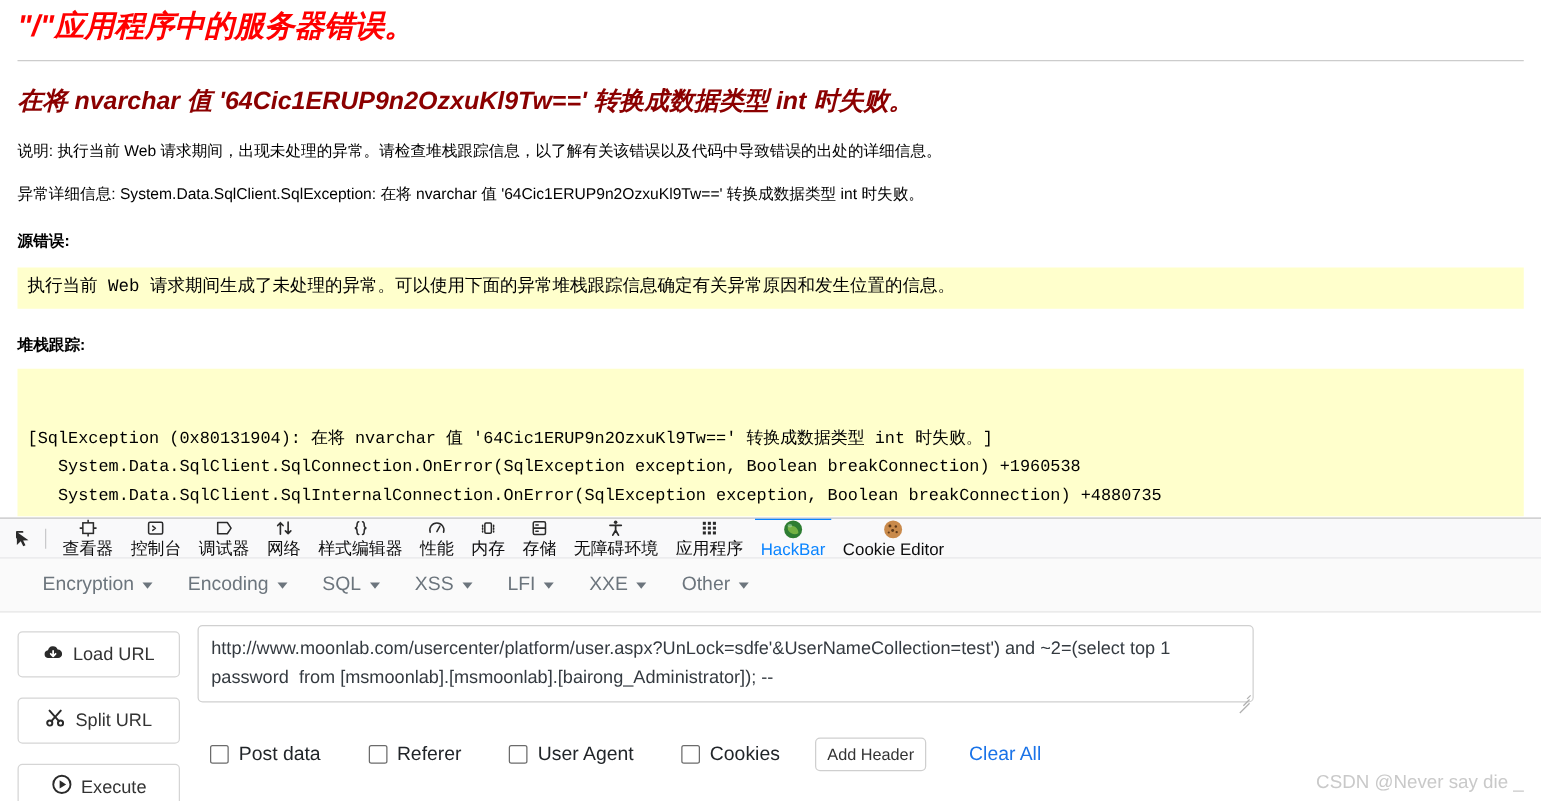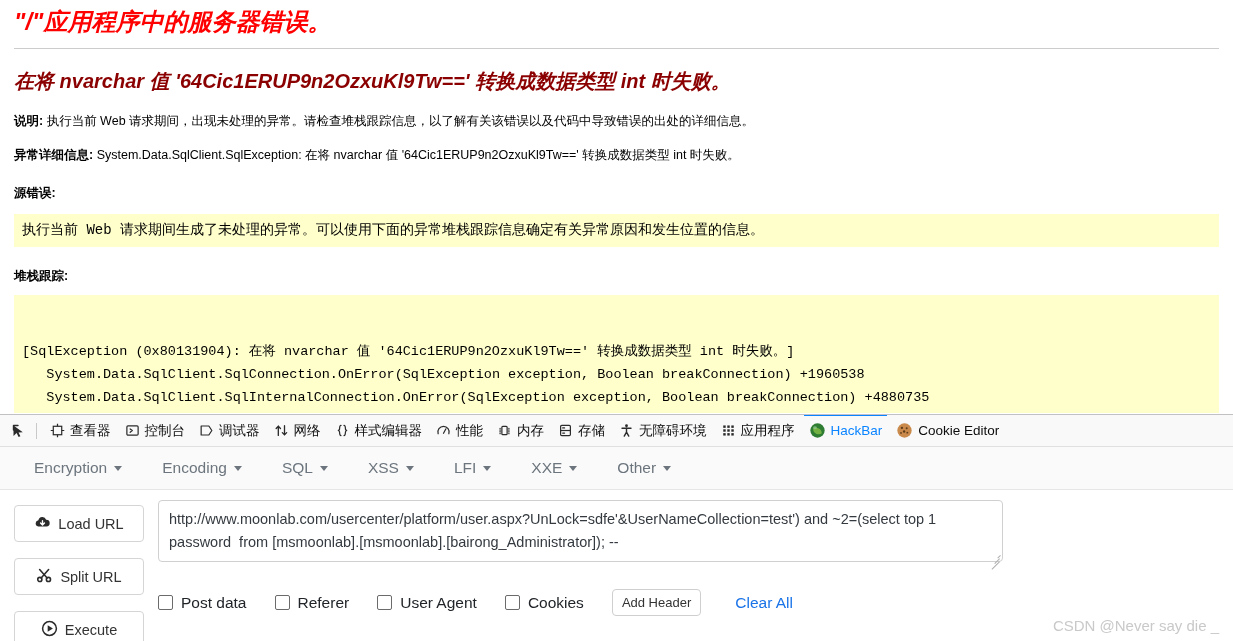--- a/index.html
+++ b/index.html
@@ -49,21 +49,21 @@
     margin: 17px 0 8px 0;
     font-family: "Liberation Sans", sans-serif;
   }
 
   .para {
     font-size: 12.5px;
     color: #000;
     line-height: 18px;
     margin: 16px 0 0 0;
   }
-  .para b { font-weight: bold; }
+  .para b { font-weight: normal; }
 
   .section-label {
     font-size: 12.5px;
     font-weight: bold;
     color: #000;
     margin: 21px 0 0 0;
   }
 
   .code-block {
     background: #ffffcc;
@@ -119,28 +119,28 @@
 
   .dt-divider {
     width: 1px; height: 16px;
     background: #c9c9cb;
     margin: 0 6px 0 2px;
   }
 
   .dt-tab {
     display: flex;
     align-items: center;
-    gap: 5px;
     height: 31px;
     padding: 0 7px;
     font-size: 13.5px;
     color: #0c0c0d;
     cursor: pointer;
     white-space: nowrap;
     position: relative;
+    flex-direction: column;
   }
   .dt-tab .ic { display: flex; align-items: center; }
   .dt-tab.active {
     color: #0a84ff;
   }
   .dt-tab.active::before {
     content: "";
     position: absolute;
     left: 2px; right: 2px; top: -1px;
     height: 2px;
@@ -154,21 +154,21 @@
     position: relative;
   }
 
   .hb-menu {
     height: 43px;
     background: #fafafa;
     border-bottom: 1px solid #e6e6e6;
     display: flex;
     align-items: center;
     padding-left: 20px;
-    gap: 12px;
+    gap: 0;
   }
 
   .hb-menu-item {
     font-size: 15.5px;
     color: #6c757d;
     padding: 5px 14px;
     cursor: pointer;
     white-space: nowrap;
     display: flex; align-items: center; gap: 7px;
   }
@@ -254,20 +254,21 @@
     gap: 0px;
     margin-top: 23px;
     font-size: 15.5px;
     color: #212529;
   }
   .opt {
     display: flex; align-items: center; gap: 8px;
     margin-right: 28px;
     cursor: pointer;
     white-space: nowrap;
+    margin-left: 10px;
   }
   .cbx {
     width: 15px; height: 15px;
     border: 1.6px solid #6b6b6b;
     border-radius: 2px;
     background: #fff;
     display: inline-block;
   }
   .addheader {
     border: 1px solid #cfcfcf;

